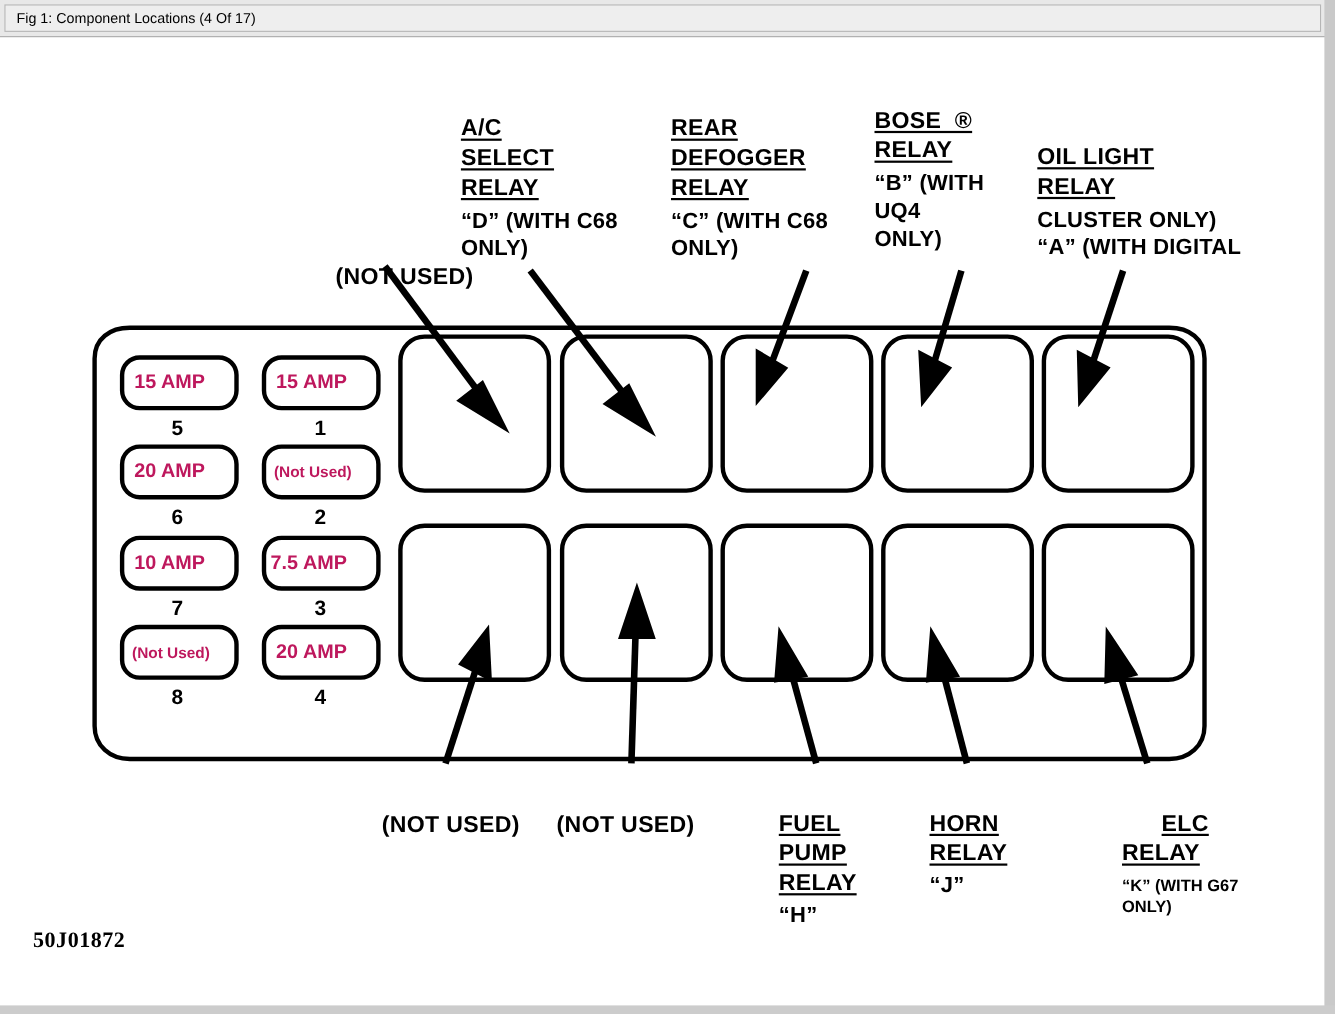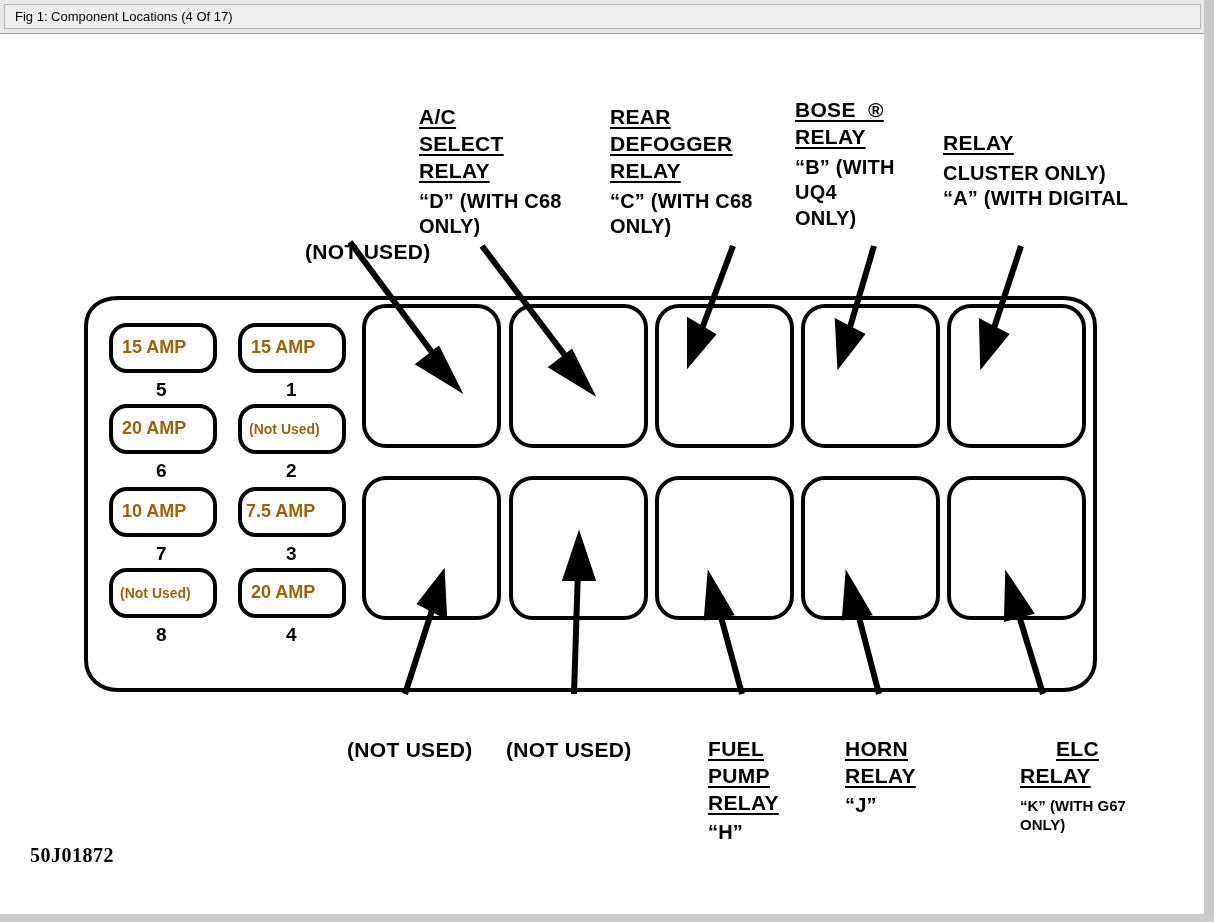--- a/index.html
+++ b/index.html
@@ -99,21 +99,21 @@
   }
   .lbl.notused {
     font-weight: bold;
     font-size: 21px;
     letter-spacing: 0.3px;
   }
   .fusecap {
     position: absolute;
     font-weight: bold;
     font-size: 18px;
-    color: #a16207;
+    color: #be185d;
   }
   .fusenum {
     position: absolute;
     font-weight: bold;
     font-size: 19px;
     color: #000;
   }
   #partno {
     position: absolute;
     left: 30px;
@@ -243,20 +243,21 @@
 
       <div style="position:absolute; left:795px; top:63px;">
         <div class="lbl head" style="position:relative;"><span class="u">BOSE  ®</span></div>
         <div class="lbl head" style="position:relative;"><span class="u">RELAY</span></div>
         <div class="lbl sub" style="position:relative; top:4px;">“B” (WITH</div>
         <div class="lbl sub" style="position:relative; top:4px;">UQ4</div>
         <div class="lbl sub" style="position:relative; top:4px;">ONLY)</div>
       </div>
 
       <div style="position:absolute; left:943px; top:96px;">
+        <div class="lbl head" style="position:relative;"><span class="u">OIL LIGHT</span></div>
         <div class="lbl head" style="position:relative;"><span class="u">RELAY</span></div>
         <div class="lbl sub" style="position:relative; top:4px;">CLUSTER ONLY)</div>
         <div class="lbl sub" style="position:relative; top:4px;">“A” (WITH DIGITAL</div>
       </div>
 
       
       <div class="lbl notused" style="left:347px; top:703px;">(NOT USED)</div>
 
       <div class="lbl notused" style="left:506px; top:703px;">(NOT USED)</div>
 

